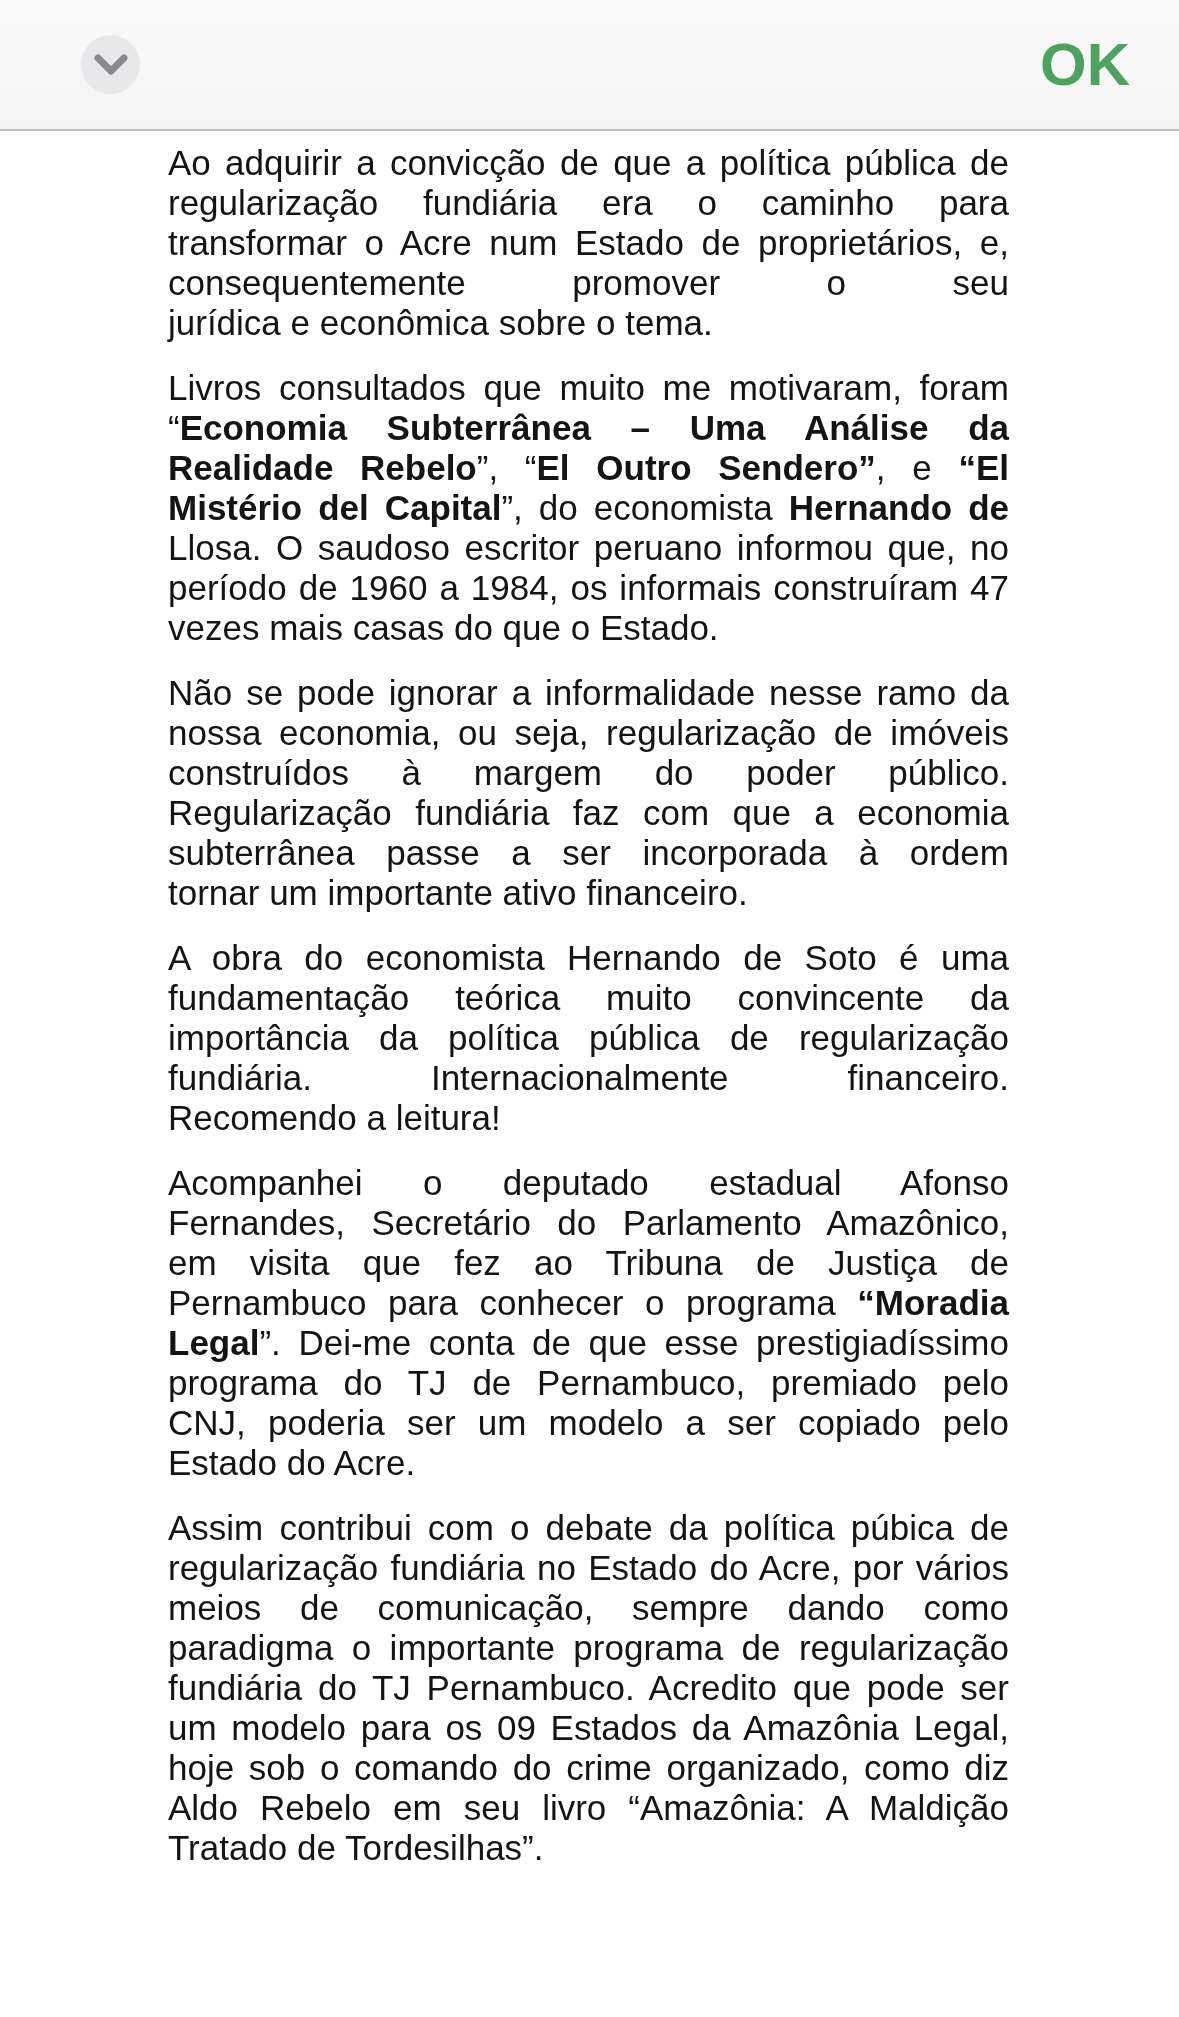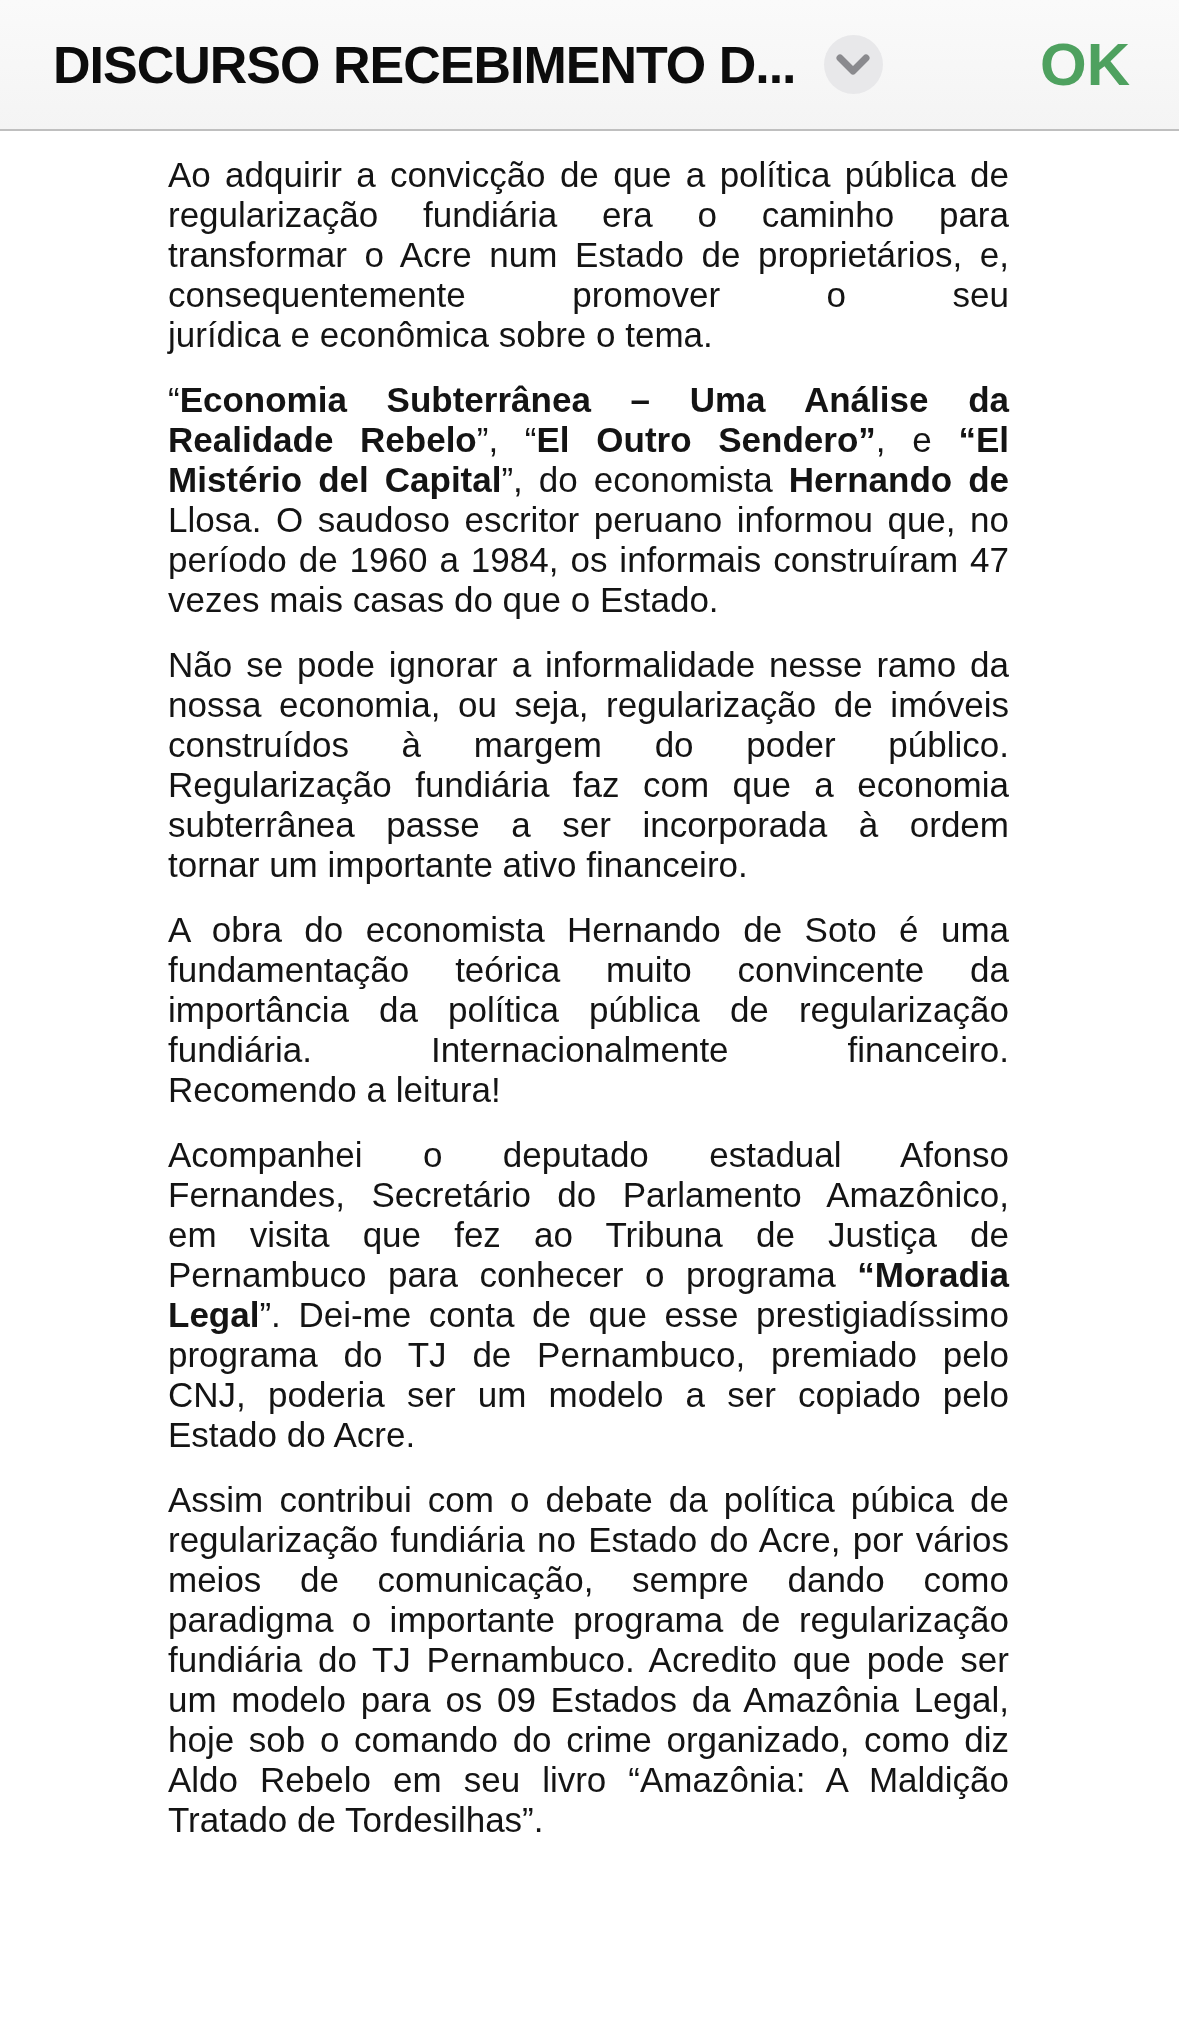--- a/index.html
+++ b/index.html
@@ -40,58 +40,58 @@
     border:none;background:transparent;padding:0;cursor:pointer;
     font-family:inherit;
     font-size:60px;
     font-weight:bold;
     color:var(--ok-green,#4ea15f);
     letter-spacing:0px;
   }
   
   .doc{
     box-sizing:border-box;
-    padding:24px 170px 0 168px;
+    padding:12px 170px 0 168px;
     background:#ffffff;
   }
   .para{margin:0 0 25px 0;}
   .line{
     font-size:35px;
     line-height:40px;
     text-align:justify;
     text-align-last:justify;
     white-space:normal;
     color:#141414;
   }
   .line.last{text-align-last:left;}
   .line b{font-weight:bold;}
 </style>
 </head>
 <body style="--ok-green: #4ea15f; --title-color: #0c0c0c; --header-bg: #f4f4f4; --circle-bg: #e8e8ea; --chevron-color: #8a8a8e; --text-color: #141414;">
 
 <div class="header">
-  <span class="title">DISCURSO RECEBIMENTO D...</span>
   <button class="chevron-btn">
     <svg width="34" height="22" viewBox="0 0 34 22">
       <polyline points="4,4 17,17 30,4" fill="none" stroke="#8a8a8e" stroke-width="7" stroke-linecap="round" stroke-linejoin="round"></polyline>
     </svg>
   </button>
   <span class="spacer"></span>
   <button class="ok-btn">OK</button>
 </div>
 
 <div class="doc">
     <div class="para">
       <div class="line"><span>Ao adquirir a convicção de que a política pública de</span></div>
       <div class="line"><span>regularização fundiária era o caminho para</span></div>
       <div class="line"><span>transformar o Acre num Estado de proprietários, e,</span></div>
       <div class="line"><span>consequentemente promover o seu</span></div>
       <div class="line last"><span>jurídica e econômica sobre o tema.</span></div>
     </div>
     <div class="para">
+      <div class="line"><span>Livros consultados que muito me motivaram, foram</span></div>
       <div class="line"><span>“</span><b>Economia Subterrânea – Uma Análise da</b></div>
       <div class="line"><b>Realidade Rebelo</b><span>”, “</span><b>El Outro Sendero”</b><span>, e </span><b>“El</b></div>
       <div class="line"><b>Mistério del Capital</b><span>”, do economista </span><b>Hernando de</b></div>
       <div class="line"><span>Llosa. O saudoso escritor peruano informou que, no</span></div>
       <div class="line"><span>período de 1960 a 1984, os informais construíram 47</span></div>
       <div class="line last"><span>vezes mais casas do que o Estado.</span></div>
     </div>
     <div class="para">
       <div class="line"><span>Não se pode ignorar a informalidade nesse ramo da</span></div>
       <div class="line"><span>nossa economia, ou seja, regularização de imóveis</span></div>

